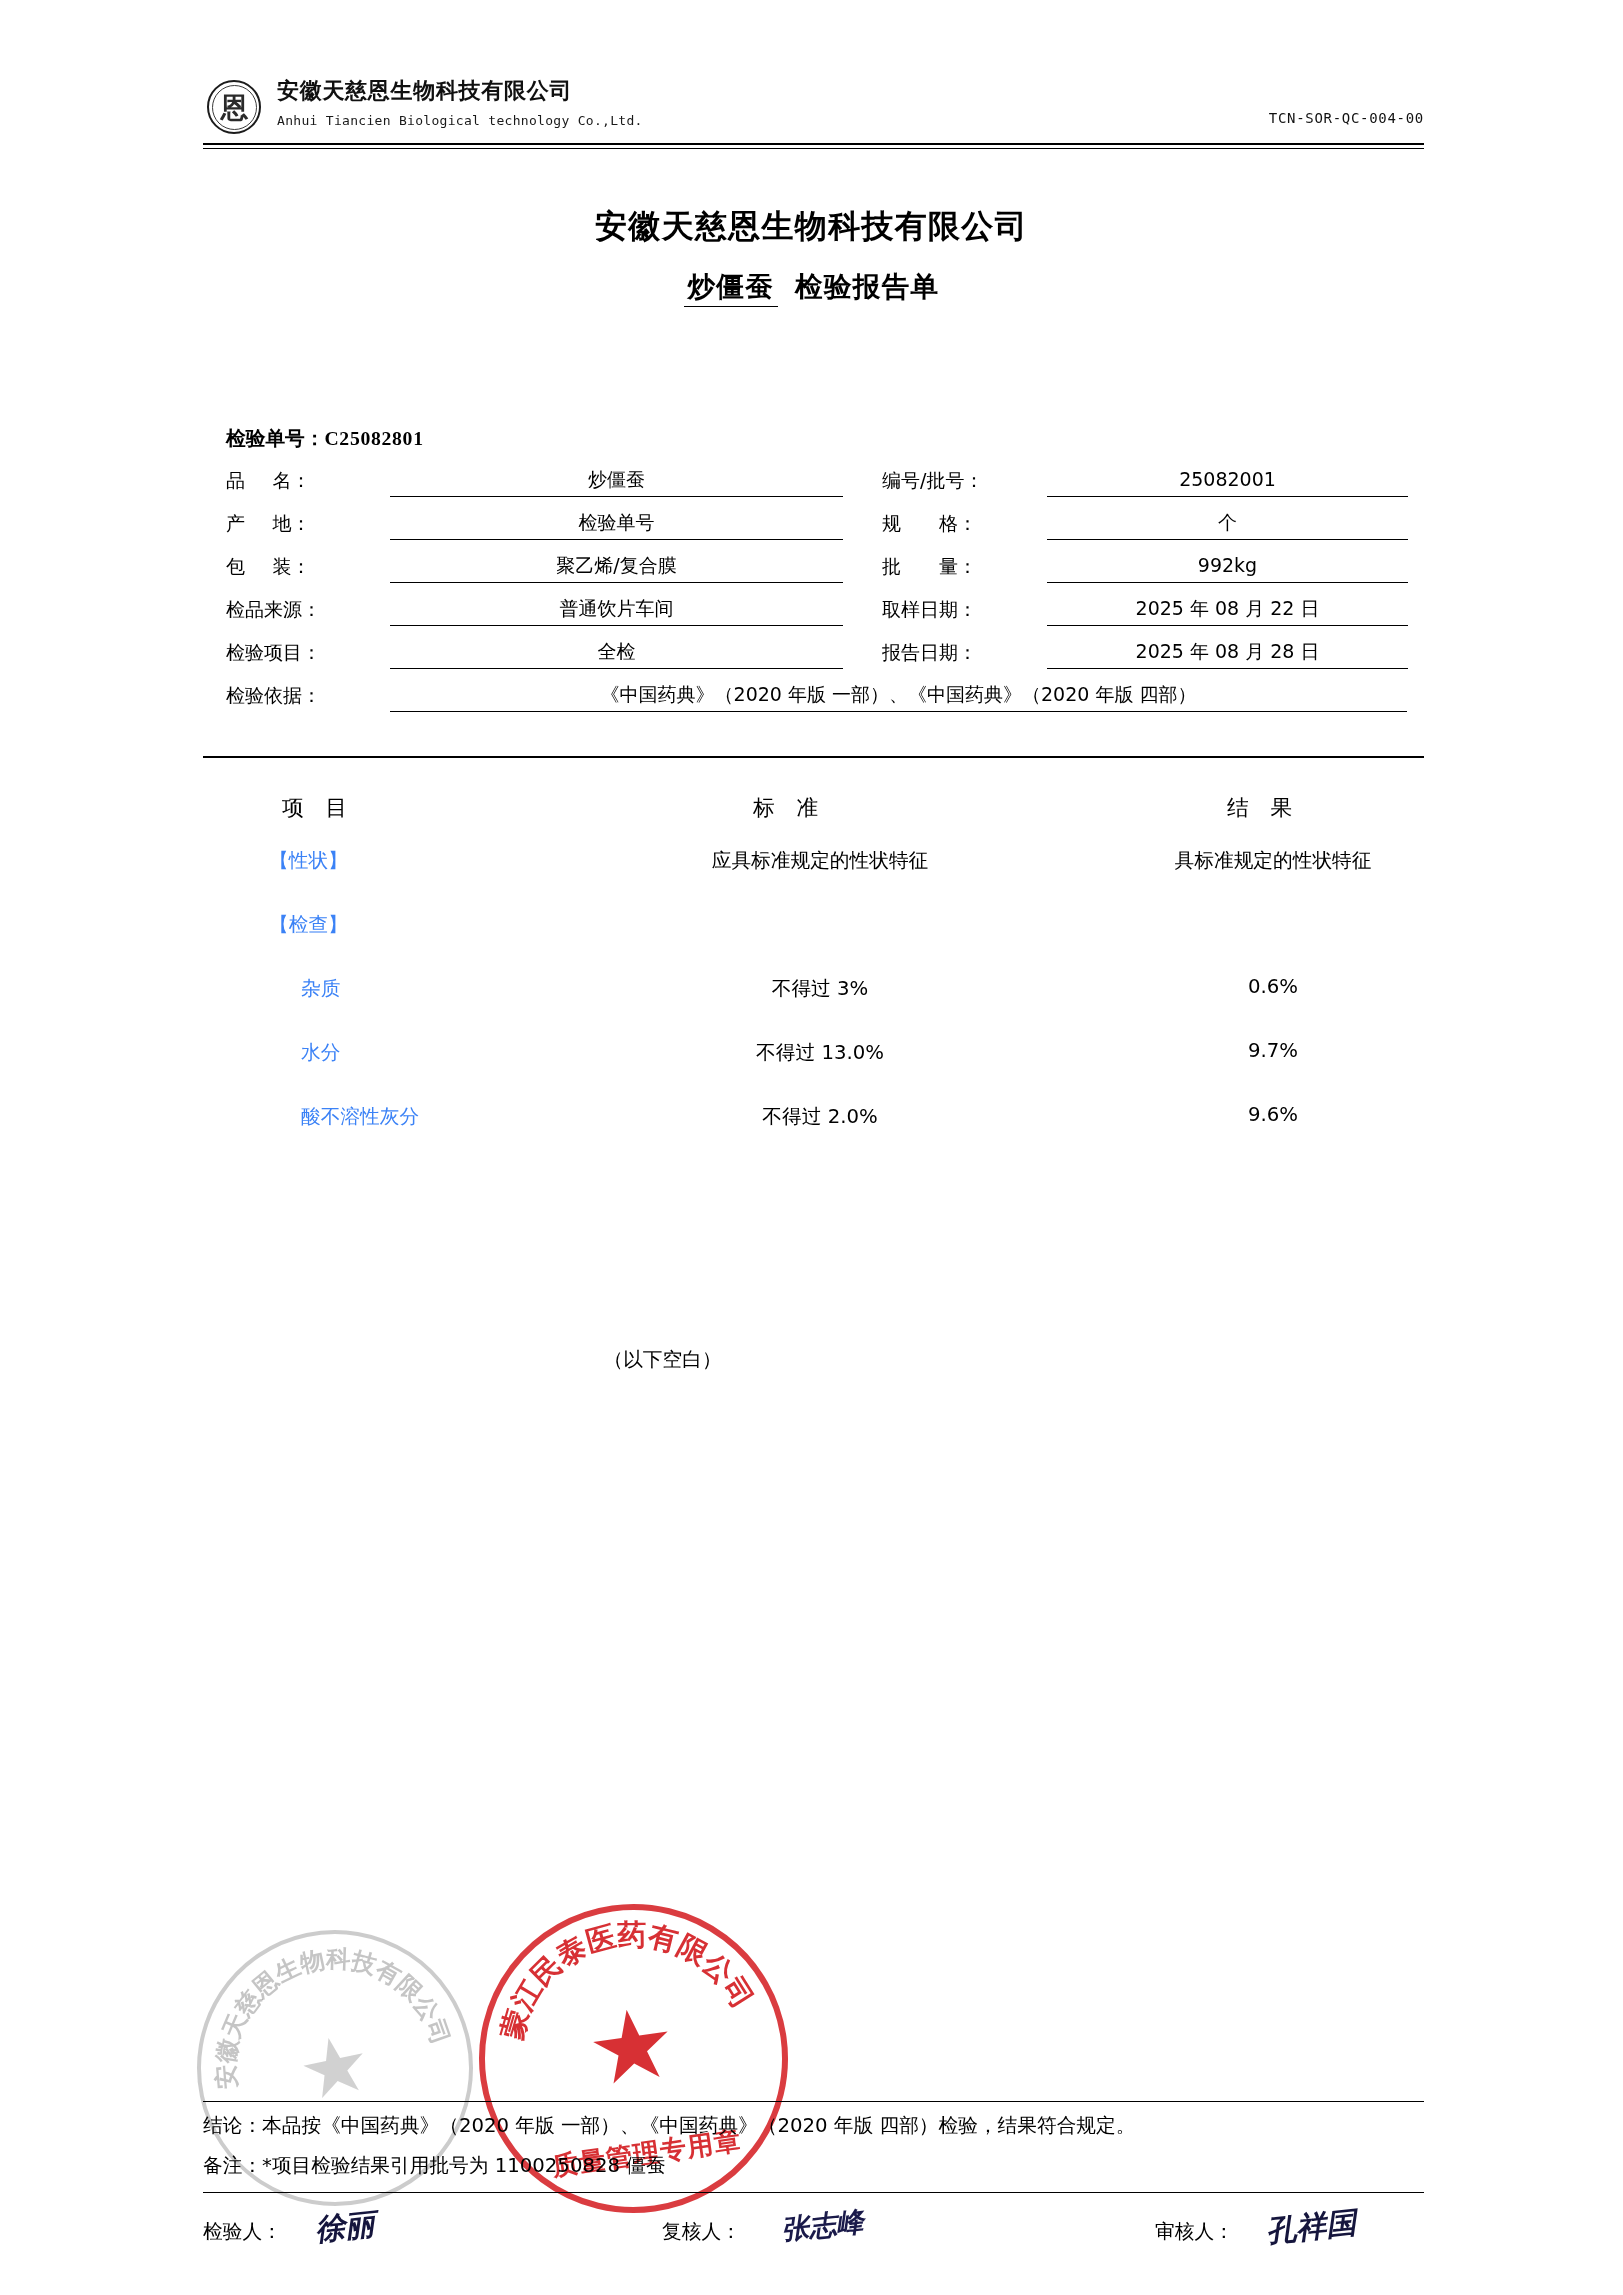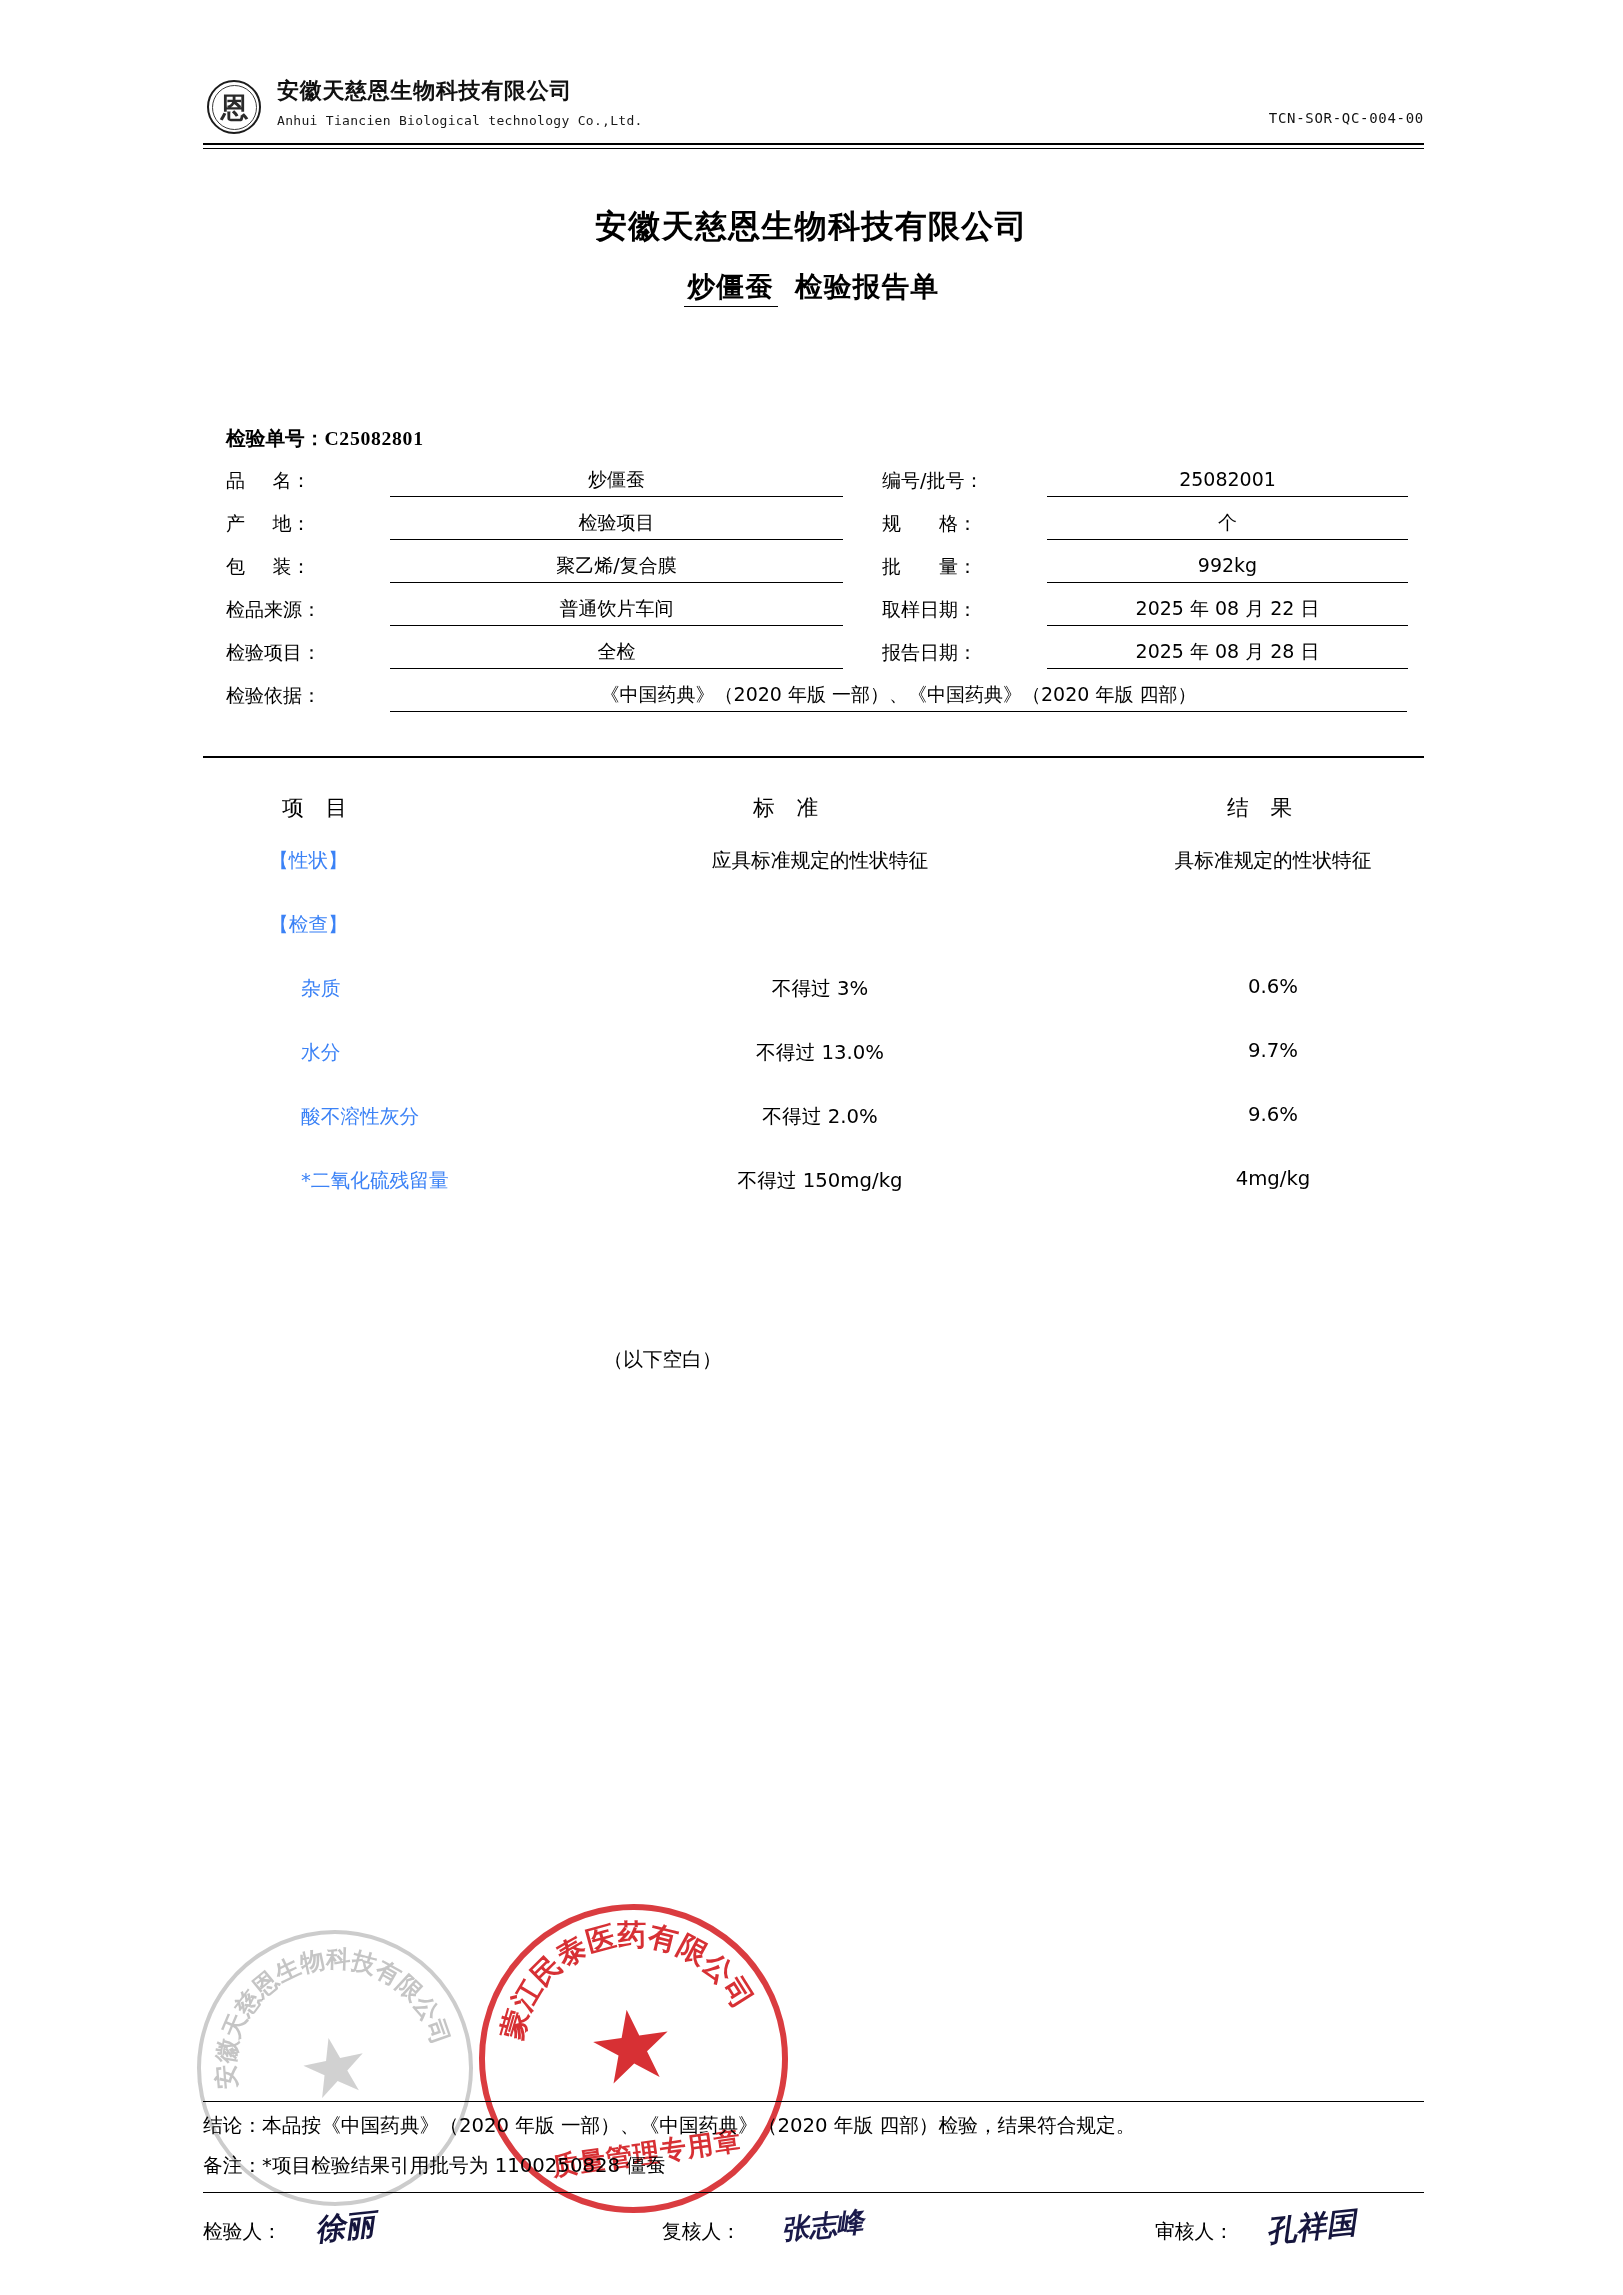--- a/index.html
+++ b/index.html
@@ -431,21 +431,21 @@
 
     <div class="info-row">
       <div class="lbl c1"><span>品</span><span class="sp"></span><span>名：</span></div>
       <div class="fld f1">炒僵蚕</div>
       <div class="lbl c2">编号/批号：</div>
       <div class="fld f2">25082001</div>
     </div>
 
     <div class="info-row">
       <div class="lbl c1"><span>产</span><span class="sp"></span><span>地：</span></div>
-      <div class="fld f1">检验项目</div>
+      <div class="fld f1">检验单号</div>
       <div class="lbl c2">规　　格：</div>
       <div class="fld f2">个</div>
     </div>
 
     <div class="info-row">
       <div class="lbl c1"><span>包</span><span class="sp"></span><span>装：</span></div>
       <div class="fld f1">聚乙烯/复合膜</div>
       <div class="lbl c2">批　　量：</div>
       <div class="fld f2">992kg</div>
     </div>
@@ -497,25 +497,20 @@
     </div>
     <div class="res-row">
       <div class="res-item indent">水分</div>
       <div class="res-std">不得过 13.0%</div>
       <div class="res-val">9.7%</div>
     </div>
     <div class="res-row">
       <div class="res-item indent">酸不溶性灰分</div>
       <div class="res-std">不得过 2.0%</div>
       <div class="res-val">9.6%</div>
-    </div>
-    <div class="res-row">
-      <div class="res-item indent">*二氧化硫残留量</div>
-      <div class="res-std">不得过 150mg/kg</div>
-      <div class="res-val">4mg/kg</div>
     </div>
   </div>
 
   <div class="blank-note">（以下空白）</div>
 
   <div class="stamp-gray">
     <svg class="arc" viewBox="0 0 420 420">
       <defs>
           <path id="grayarc" d="M 52,210 A 158,158 0 0 1 368,210"></path>
         </defs>

